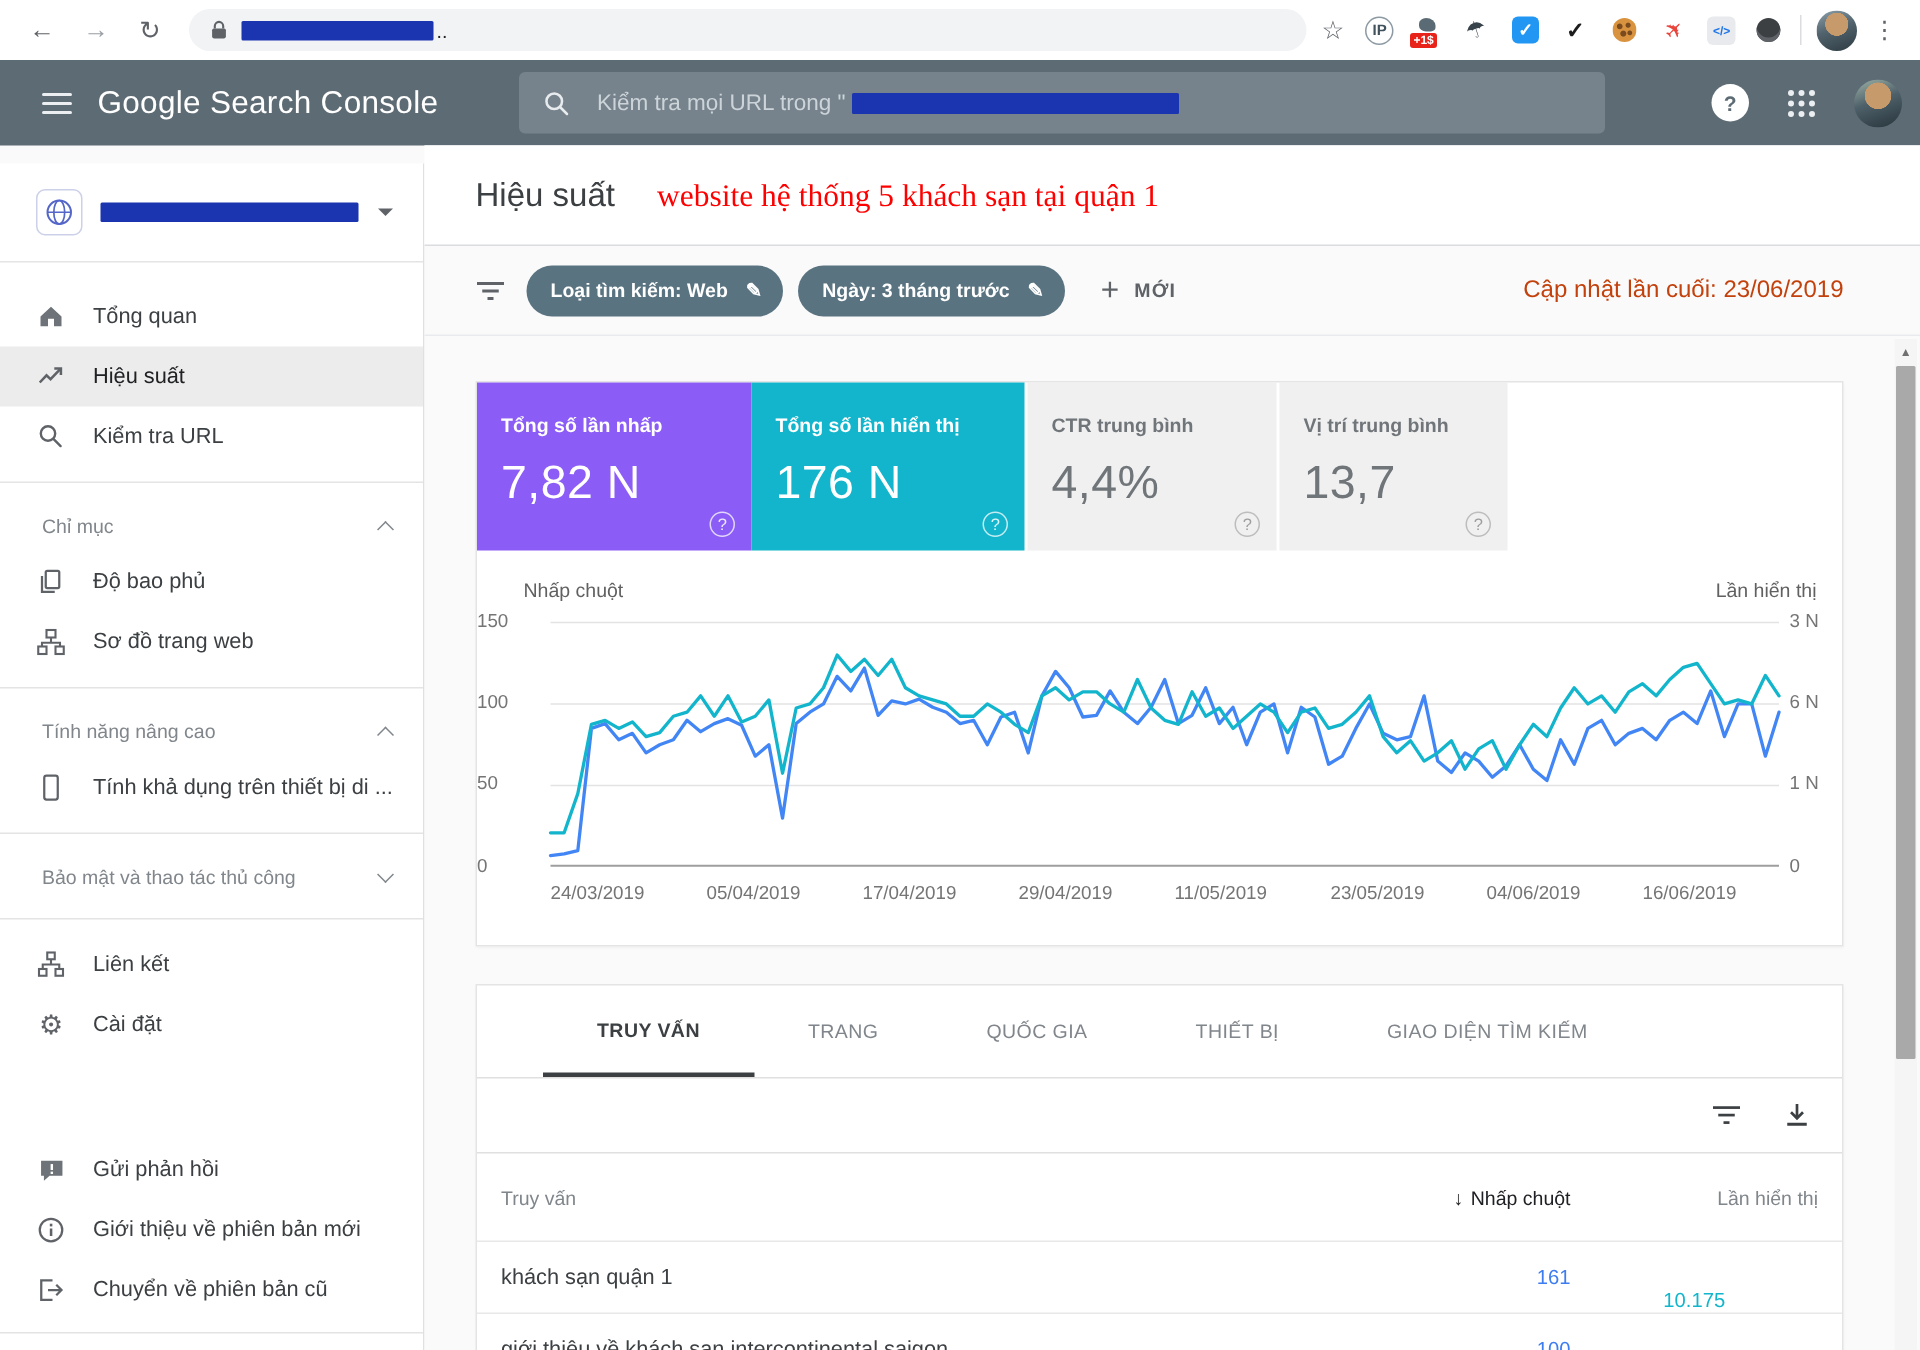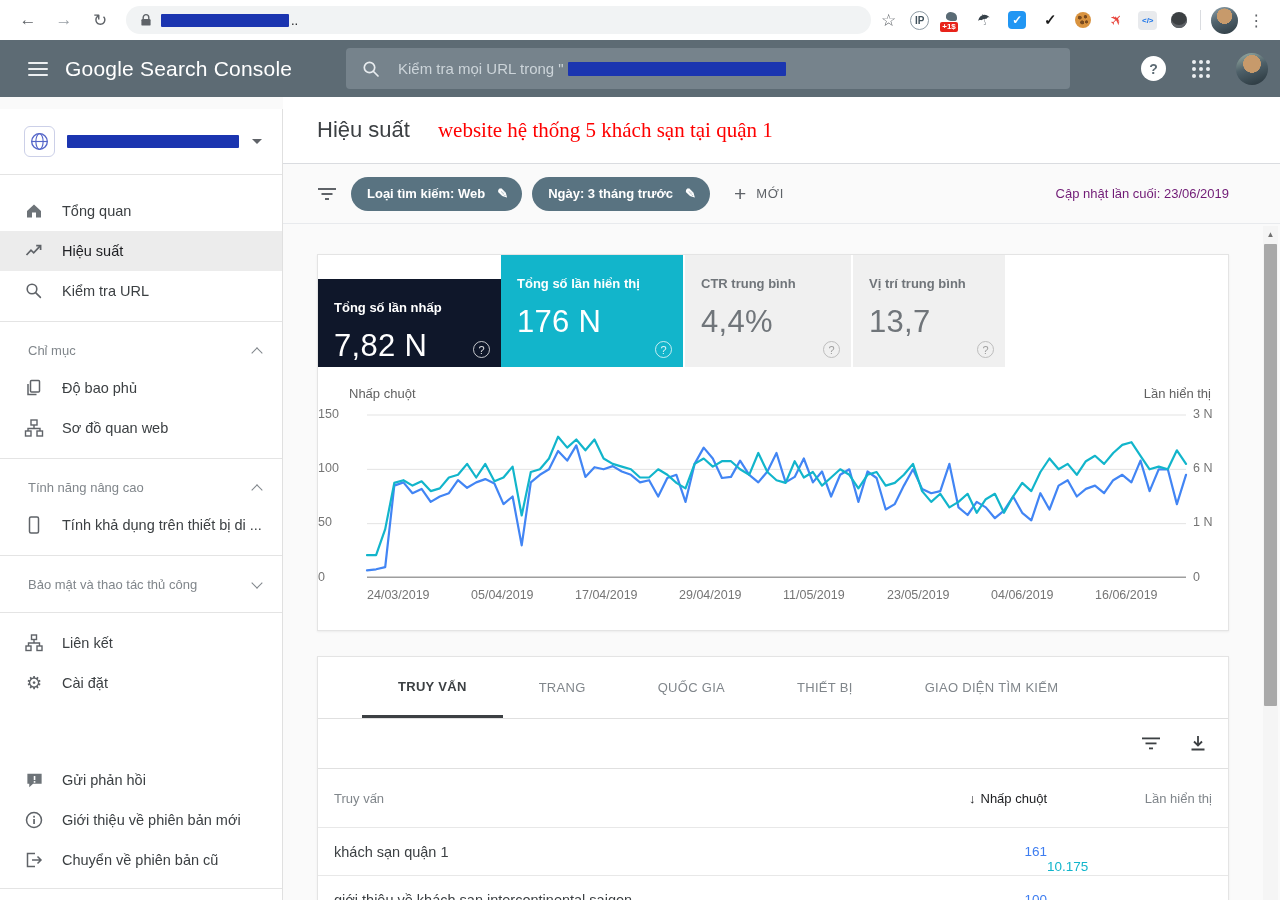--- a/index.html
+++ b/index.html
@@ -79,22 +79,22 @@
   .main { position:absolute; top:97px; left:283px; width:997px; height:803px; background:#fafafa; }
   .page-head { height:67px; background:#fff; border-bottom:1px solid #dadce0; display:flex; align-items:center; padding-left:34px; }
   .page-title { font-size:22px; color:#3c4043; }
   .annotation { font-family:"Liberation Serif", serif; color:#fe0000; font-size:21px; margin-left:28px; }
   .filter-bar { height:60px; display:flex; align-items:center; padding:0 51px 0 34px; border-bottom:1px solid #e8eaed; }
   .funnel { margin-right:14px; }
   .chip { height:34px; background:#597381; border-radius:17px; color:#fff; display:flex; align-items:center; padding:0 14px 0 16px; font-size:13px; font-weight:700; margin-right:10px; white-space:nowrap; }
   .chip .pencil { margin-left:12px; font-size:13px; color:#fff; }
   .new-btn { display:flex; align-items:center; margin-left:14px; color:#5f6368; }
   .new-btn .plus { font-size:21px; font-weight:300; margin-right:10px; }
-  .new-btn .lbl { font-size:13px; font-weight:400; letter-spacing:.8px; }
-  .updated { margin-left:auto; font-size:13px; color:#701a75; }
+  .new-btn .lbl { font-size:13px; font-weight:700; letter-spacing:.8px; }
+  .updated { margin-left:auto; font-size:16px; color:#c2410c; }
 
   .content { padding:30px 0 0 34px; }
   .card { width:912px; background:#fff; border:1px solid #e4e4e4; box-shadow:0 1px 2px rgba(0,0,0,.06); }
 
   
   .tiles { display:flex; height:112px; }
   .tile { position:relative; padding:21px 16px 0 16px; }
   .tile .t-label { font-size:13px; font-weight:700; }
   .tile .t-value { font-size:31px; margin-top:13px; letter-spacing:.3px; }
   .tile.sel { color:#fff; }
@@ -124,21 +124,21 @@
   .tab.active { color:#3c4043; font-weight:700; border-bottom:3px solid #3c4043; }
   .tbl-toolbar { height:50px; display:flex; align-items:center; justify-content:flex-end; gap:30px; padding-right:22px; border-bottom:1px solid #e0e0e0; }
   .tbl-head { height:58px; display:flex; align-items:center; padding:0 16px; }
   .col-q { flex:1; font-size:13px; color:#80868b; }
   .col-clicks { width:120px; text-align:right; font-size:13px; color:#202124; font-weight:500; white-space:nowrap; }
   .col-clicks .sort { font-size:13px; margin-right:5px; color:#202124; }
   .col-impr { width:165px; text-align:right; font-size:13px; color:#80868b; }
   .t-row { height:48px; display:flex; align-items:center; padding:0 16px; border-top:1px solid #e8e8e8; }
   .t-row .q { flex:1; font-size:14.5px; color:#3c4043; }
   .t-row .c { width:120px; text-align:right; font-size:13.5px; color:#3e7df0; }
-  .t-row .i { width:165px; text-align:left; font-size:13.5px; color:#12b5cb;margin-top:30px; }
+  .t-row .i { width:165px; text-align:center; font-size:13.5px; color:#12b5cb;margin-top:30px; }
 
   
   .scrollbar { position:absolute; top:226px; right:2px; width:15px; height:674px; background:#f5f5f5; }
   .scroll-up { height:16px; display:flex; align-items:center; justify-content:center; font-size:8px; color:#707070; }
   .scroll-thumb { position:absolute; top:18px; left:1px; width:13px; height:462px; background:#a9a9a9; border-radius:1px; }
 
   svg.icon { display:block; }
 </style>
 </head>
 <body>
@@ -276,21 +276,21 @@
     </div>
     <div class="side-item">
       <span class="ic">
         <svg class="icon" width="20" height="20" viewBox="0 0 20 20">
           <rect x="7" y="2" width="6" height="5" fill="none" stroke="#5f6368" stroke-width="1.4"></rect>
           <path d="M10 7 V10.5 M4 13 V10.5 H16 V13" fill="none" stroke="#5f6368" stroke-width="1.4"></path>
           <rect x="1.5" y="13" width="5.5" height="5" fill="none" stroke="#5f6368" stroke-width="1.4"></rect>
           <rect x="13" y="13" width="5.5" height="5" fill="none" stroke="#5f6368" stroke-width="1.4"></rect>
         </svg>
       </span>
-      <span>Sơ đồ quan web</span>
+      <span>Sơ đồ trang web</span>
     </div>
 
     <div class="side-divider"></div>
 
     <div class="side-section-head">
       <span>Tính năng nâng cao</span>
       <span class="chev up"></span>
     </div>
     <div class="side-item">
       <span class="ic">
@@ -388,21 +388,21 @@
         <span class="plus">+</span>
         <span class="lbl">MỚI</span>
       </div>
       <span class="updated">Cập nhật lần cuối: 23/06/2019</span>
     </div>
 
     <div class="content">
 
       <div class="card">
         <div class="tiles">
-          <div class="tile sel t1" id="tile-clicks" style="background: #0f172a; margin-top: 24px;">
+          <div class="tile sel t1" id="tile-clicks" style="background: #8b5cf6;">
             <div class="t-label">Tổng số lần nhấp</div>
             <div class="t-value">7,82 N</div>
             <div class="qmark">?</div>
           </div>
           <div class="tile sel t2" id="tile-impr" style="background: rgb(18, 181, 203);">
             <div class="t-label">Tổng số lần hiển thị</div>
             <div class="t-value">176 N</div>
             <div class="qmark">?</div>
           </div>
           <div class="tile plain t3">

